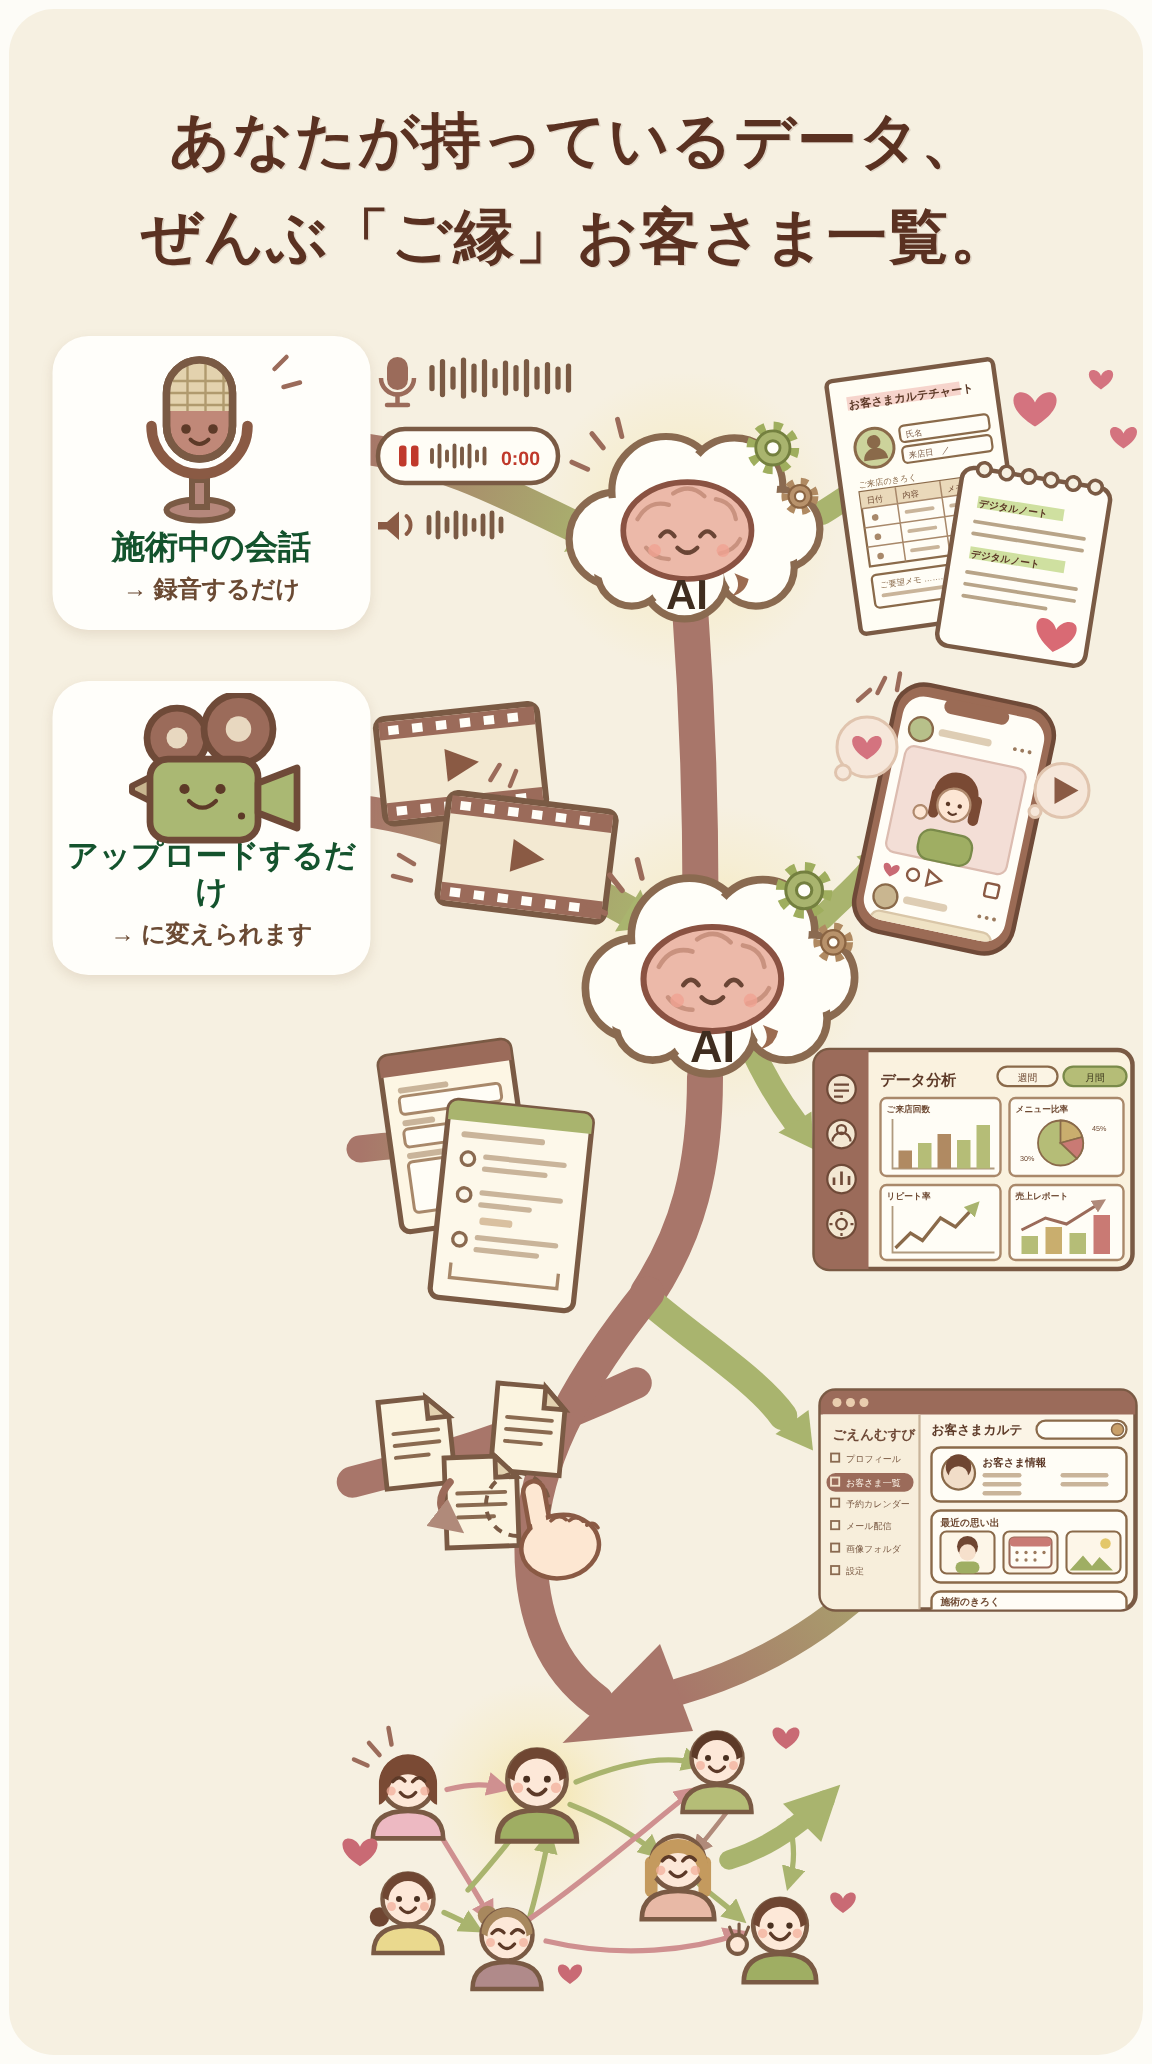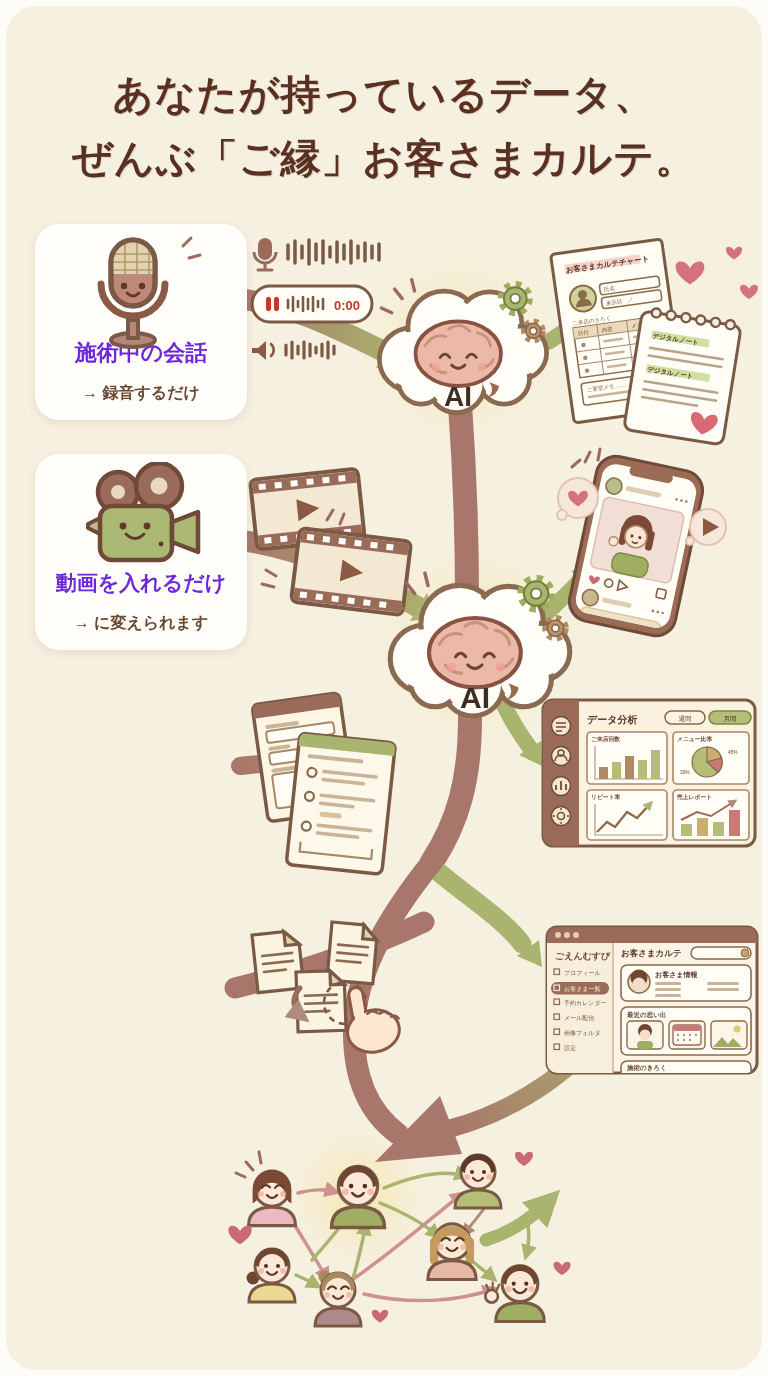--- a/index.html
+++ b/index.html
@@ -7,33 +7,33 @@
          font-family:"Liberation Sans",sans-serif;text-decoration:underline;}
   .panel{position:absolute;left:6px;top:6px;width:756px;height:1364px;background:#f6f0e1;border-radius:30px;}
   .scene{position:absolute;left:0;top:0;z-index:2;}
   .title{position:absolute;top:62px;left:0;width:768px;text-align:center;z-index:3;
          color:#5a3121;font-weight:bold;font-size:40px;line-height:1.6;letter-spacing:1px;
          text-shadow:1px 1px 0 rgba(90,49,33,.15);}
   .card{position:absolute;left:35px;width:212px;height:196px;background:#fffefa;border-radius:24px;
         box-shadow:0 3px 8px rgba(150,120,90,.16);z-index:4;box-sizing:border-box;
         display:flex;flex-direction:column;align-items:center;justify-content:flex-end;padding-bottom:16px;}
   .card .icon{position:absolute;top:8px;left:0;right:0;display:flex;justify-content:center;}
-  .card-label{font-size:22px;font-weight:bold;color:#6d28d9;line-height:1.15;text-align:center;}
-  .card-sub{font-size:16px;font-weight:bold;color:#6b4a33;margin-top:18px;text-align:center;}
+  .card-label{font-size:22px;font-weight:bold;color:#14532d;line-height:1.15;text-align:center;}
+  .card-sub{font-size:16px;font-weight:bold;color:#6b4a33;margin-top:6px;text-align:center;}
   svg text{font-family:"Liberation Sans",sans-serif;}
 </style>
 </head>
 <body>
 
 <div class="stage">
   <div class="panel"></div>
 
   <div class="title">
     <div>あなたが持っているデータ、</div>
-    <div>ぜんぶ「ご縁」お客さまカルテ。</div>
+    <div>ぜんぶ「ご縁」お客さま一覧。</div>
   </div>
 
   <svg class="scene" width="768" height="1376" viewBox="0 0 768 1376">
     <defs>
       <radialGradient id="glow">
           <stop offset="0" stop-color="#f4e3a0" stop-opacity=".95"></stop>
           <stop offset="0.65" stop-color="#f6ecc8" stop-opacity=".5"></stop>
           <stop offset="1" stop-color="#f6ecc8" stop-opacity="0"></stop>
         </radialGradient>
       <linearGradient id="g1" gradientUnits="userSpaceOnUse" x1="240" y1="300" x2="400" y2="358">
@@ -724,18 +724,18 @@
         <rect x="34" y="44" width="72" height="54" rx="12" fill="#aab873" stroke="#6f4a38" stroke-width="4.5"></rect>
         <polygon points="106,60 132,50 132,90 106,80" fill="#aab873" stroke="#6f4a38" stroke-width="4.5" stroke-linejoin="round"></polygon>
         <g fill="#5d3a28">
             <circle cx="57" cy="64" r="3.4"></circle>
             <circle cx="81" cy="64" r="3.4"></circle>
             <circle cx="95" cy="82" r="2.4"></circle>
           </g>
         <path d="M60,72 q9,9 18,0" fill="none" stroke="#5d3a28" stroke-width="2.8" stroke-linecap="round"></path>
       </svg>
     </div>
-    <div class="card-label" style="font-size:21px">動画を入れるだけ</div>
+    <div class="card-label" style="font-size:21px">アップロードするだけ</div>
     <div class="card-sub">→ に変えられます</div>
   </div>
 
 
 </div>
 
 </body></html>

